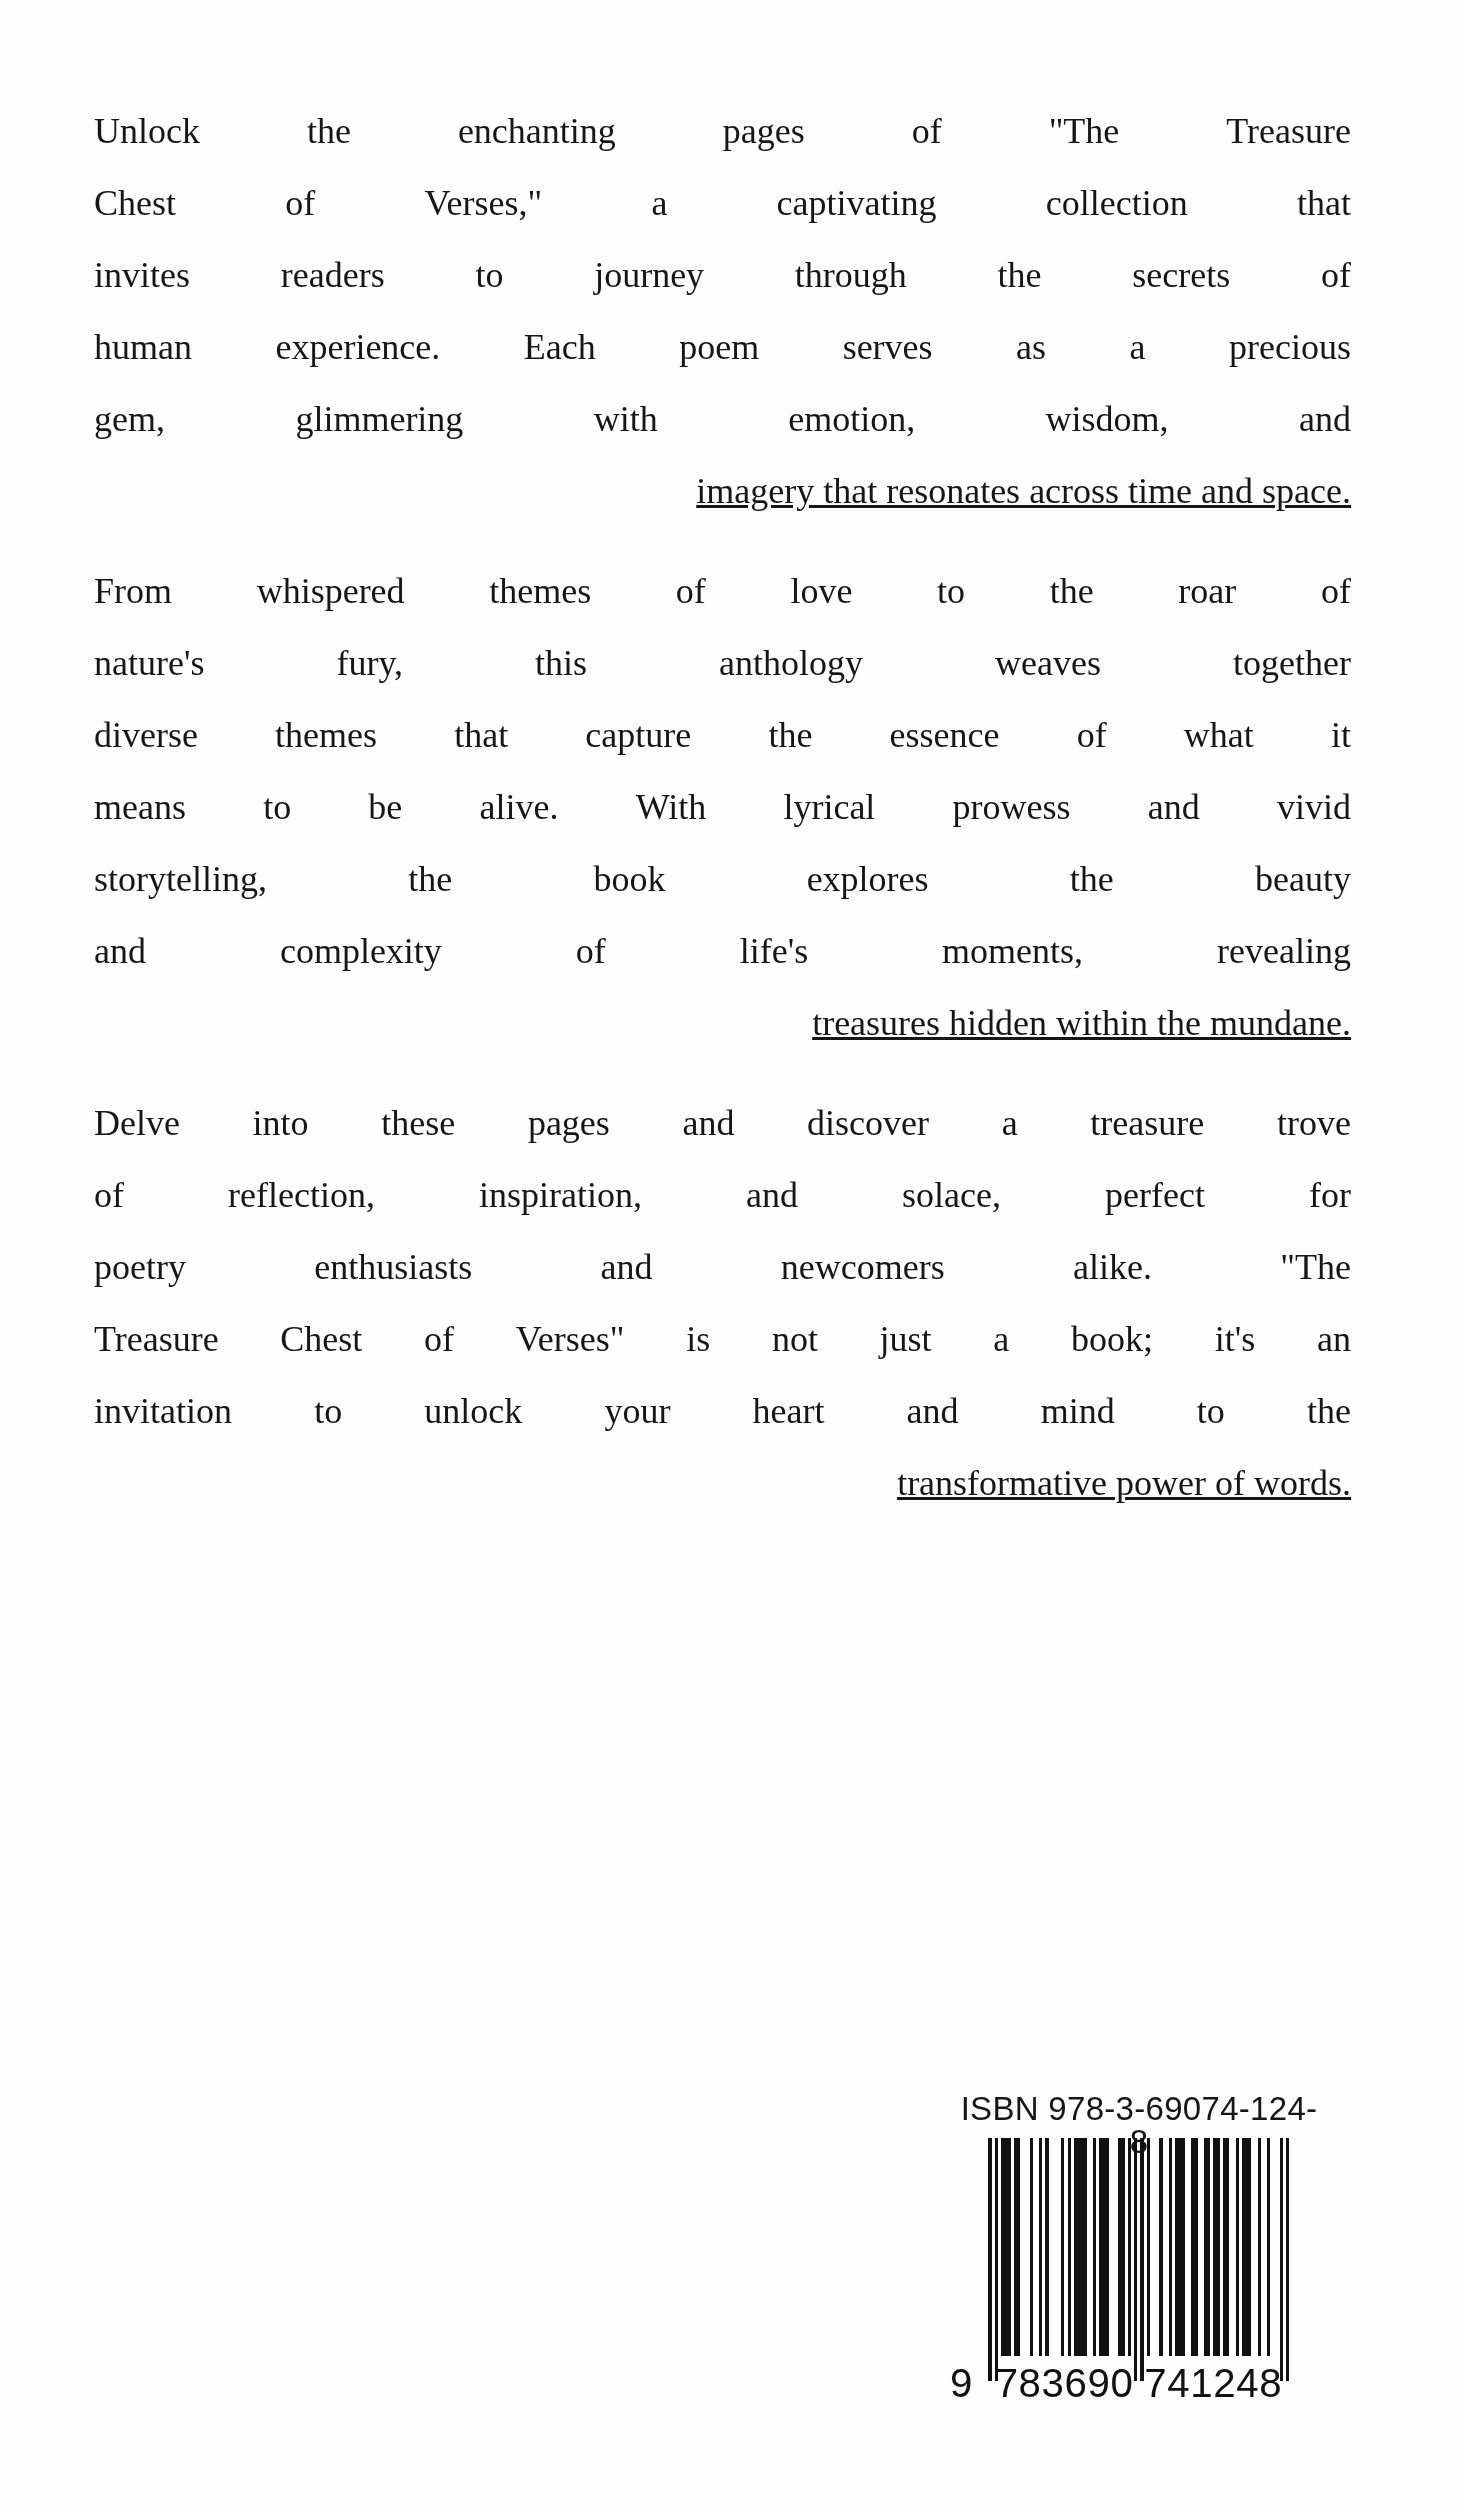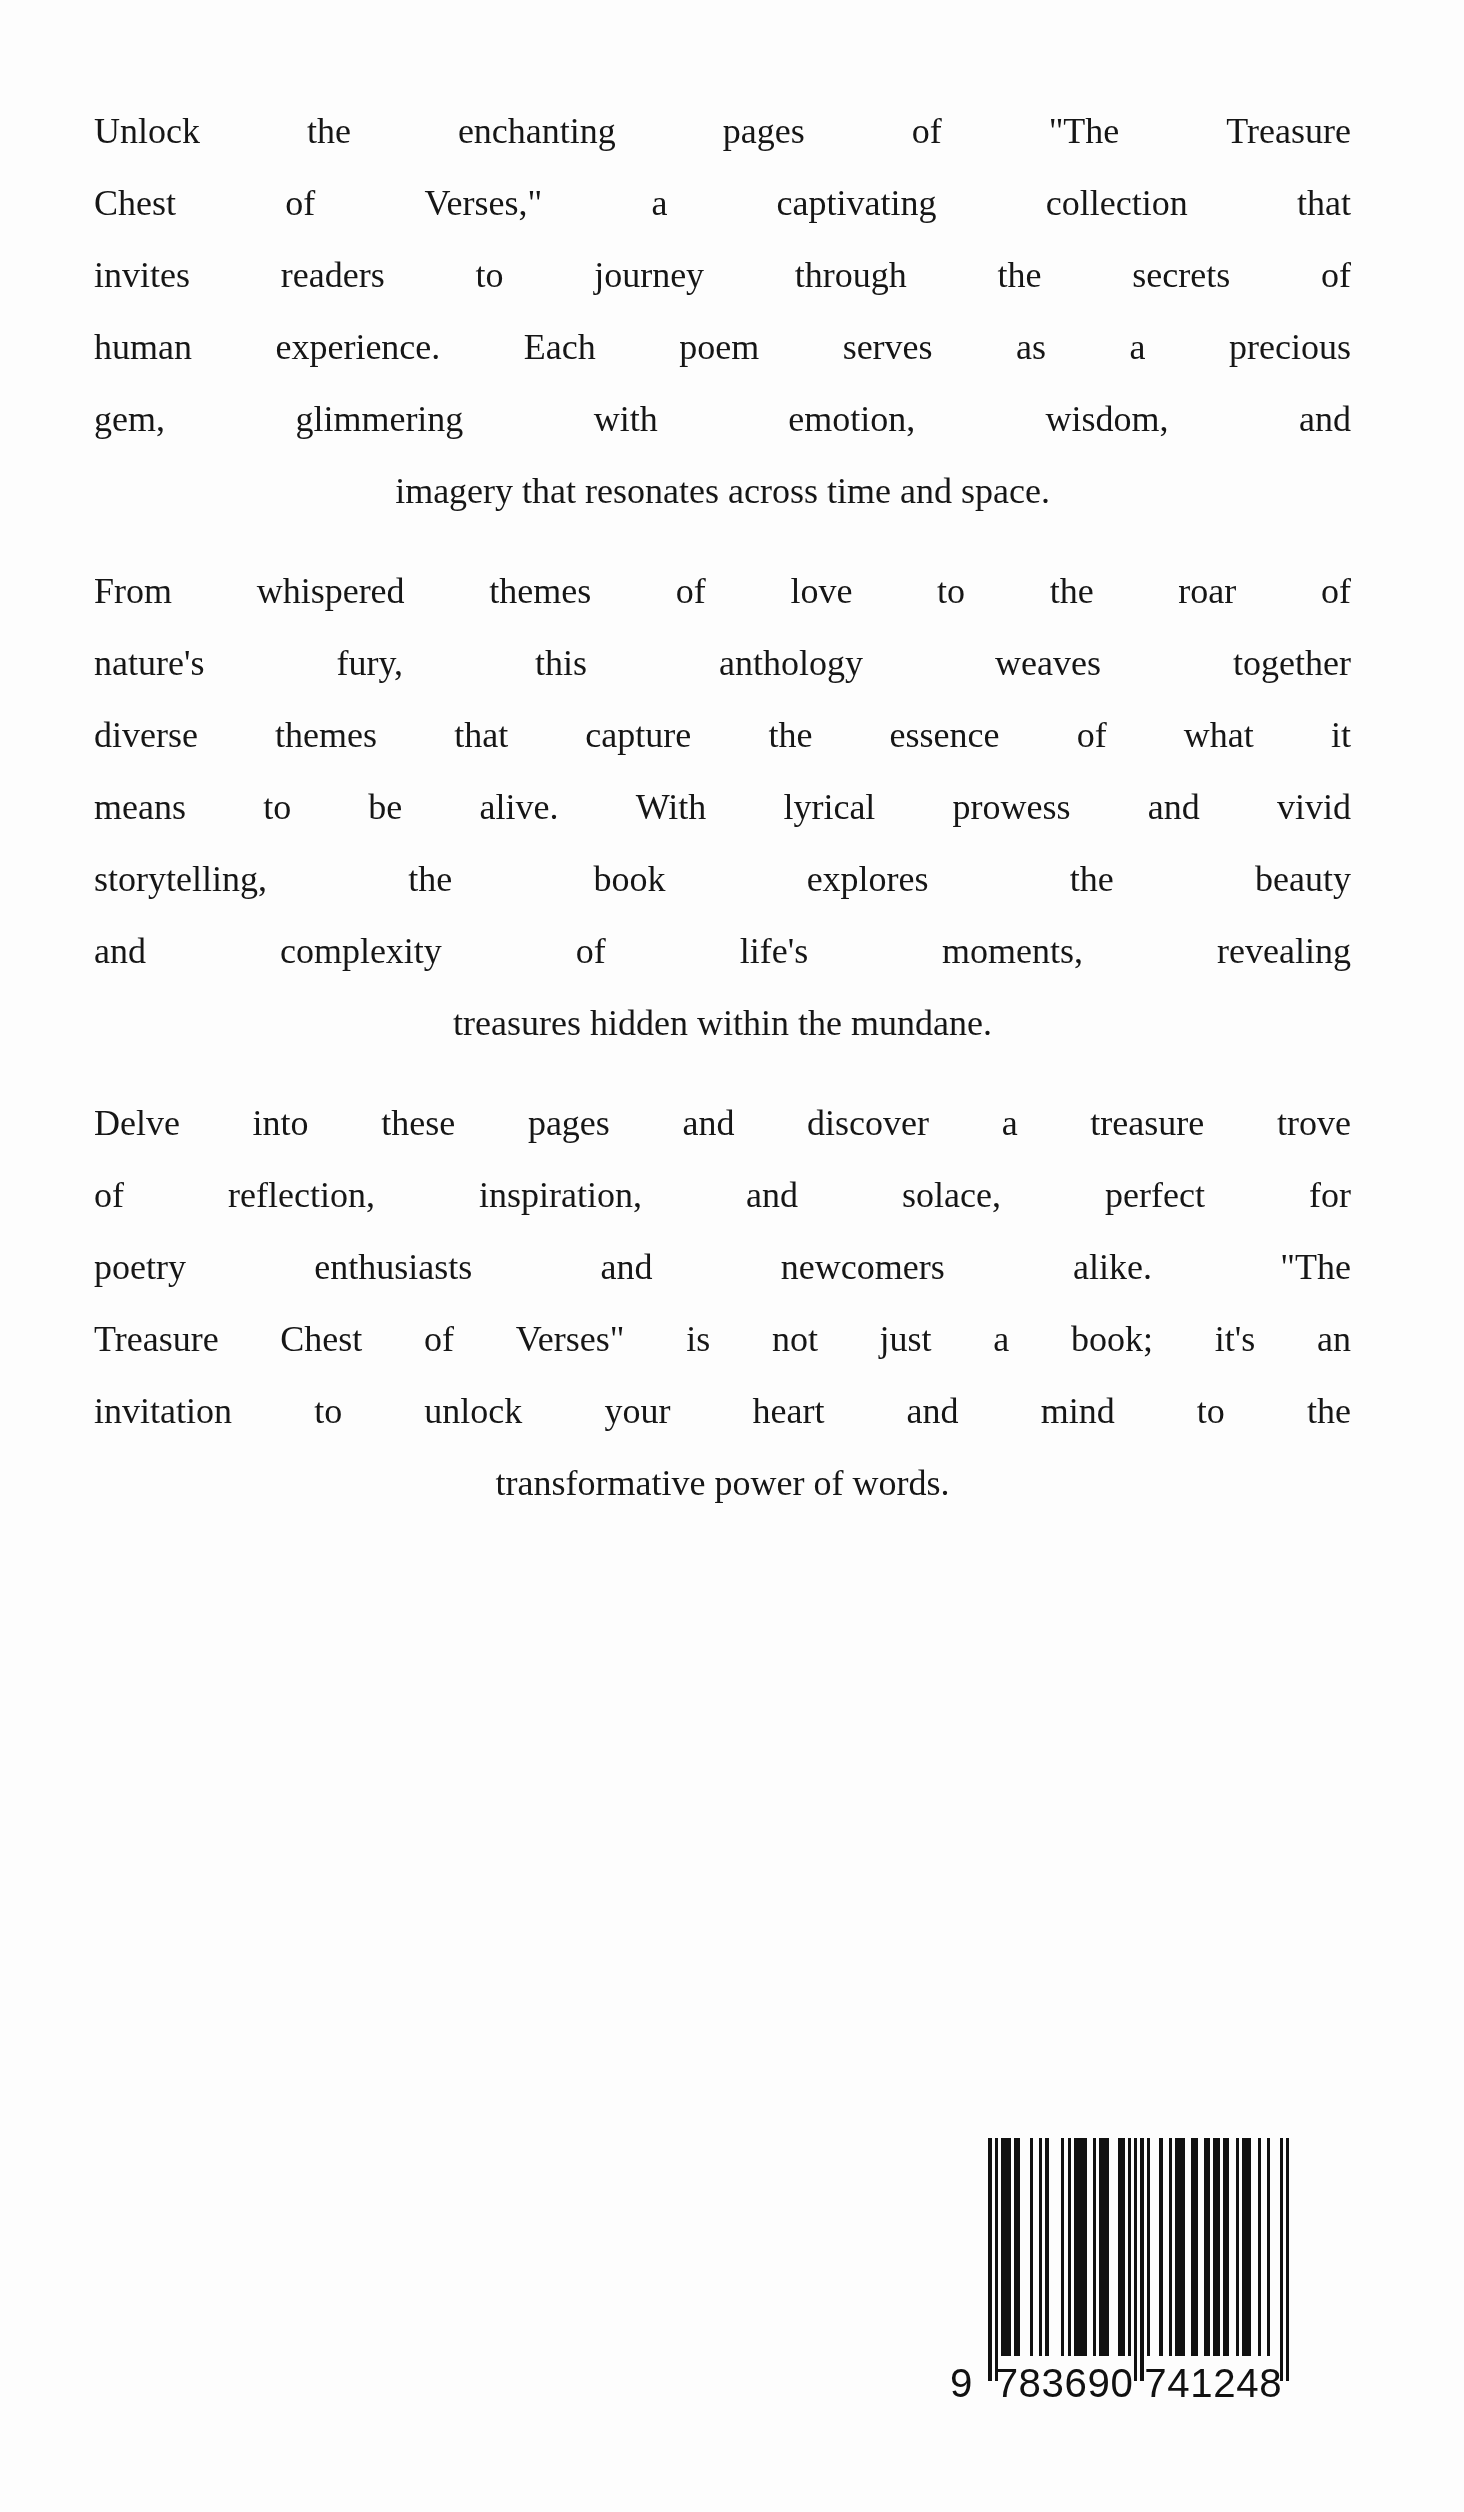--- a/index.html
+++ b/index.html
@@ -22,21 +22,21 @@
   .line {
     height: 72px;
     line-height: 72px;
     font-size: 36px;
     white-space: nowrap;
   }
   .jline {
     display: flex;
     justify-content: space-between;
   }
-  .lastline { text-align: center; }
+  .lastline { text-align: right; text-decoration: underline; }
   .isbn-label {
     position: absolute;
     left: 956px;
     top: 2092px;
     width: 366px;
     text-align: center;
     font-family: "Liberation Sans", sans-serif;
     font-size: 33px;
     line-height: 33px;
     letter-spacing: 0.3px;
@@ -219,20 +219,21 @@
           <span>heart</span>
           <span>and</span>
           <span>mind</span>
           <span>to</span>
           <span>the</span>
         </div>
       <div class="line lastline">transformative power of words.</div>
     </div>
   </div>
 
+  <div class="isbn-label">ISBN 978-3-69074-124-8</div>
 
   <svg class="barcode" width="348" height="262" viewBox="0 0 570 430" shape-rendering="crispEdges">
     <g id="barcode-bars">
         <rect x="69.00" y="0" width="5.20" height="398" fill="#111111"></rect>
         <rect x="79.40" y="0" width="5.20" height="398" fill="#111111"></rect>
         <rect x="89.80" y="0" width="15.60" height="357" fill="#111111"></rect>
         <rect x="110.60" y="0" width="10.40" height="357" fill="#111111"></rect>
         <rect x="136.60" y="0" width="5.20" height="357" fill="#111111"></rect>
         <rect x="152.20" y="0" width="5.20" height="357" fill="#111111"></rect>
         <rect x="162.60" y="0" width="5.20" height="357" fill="#111111"></rect>

